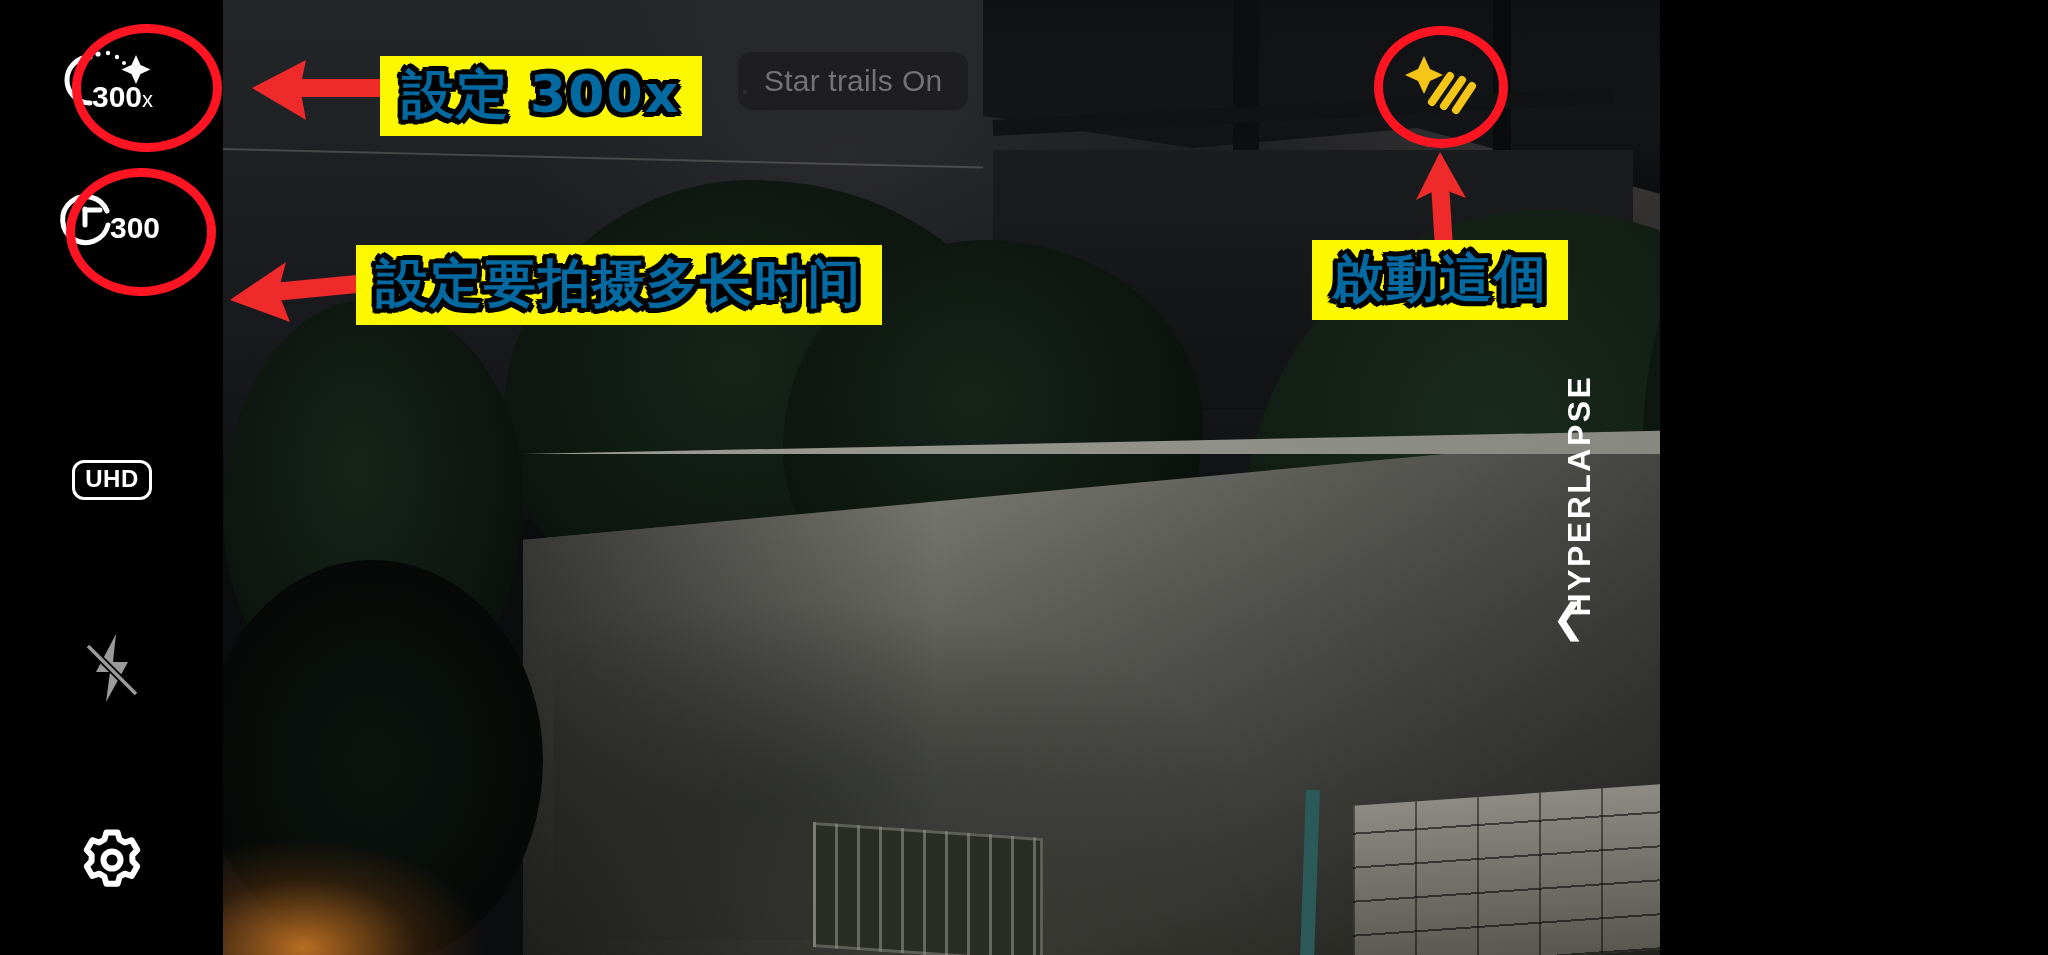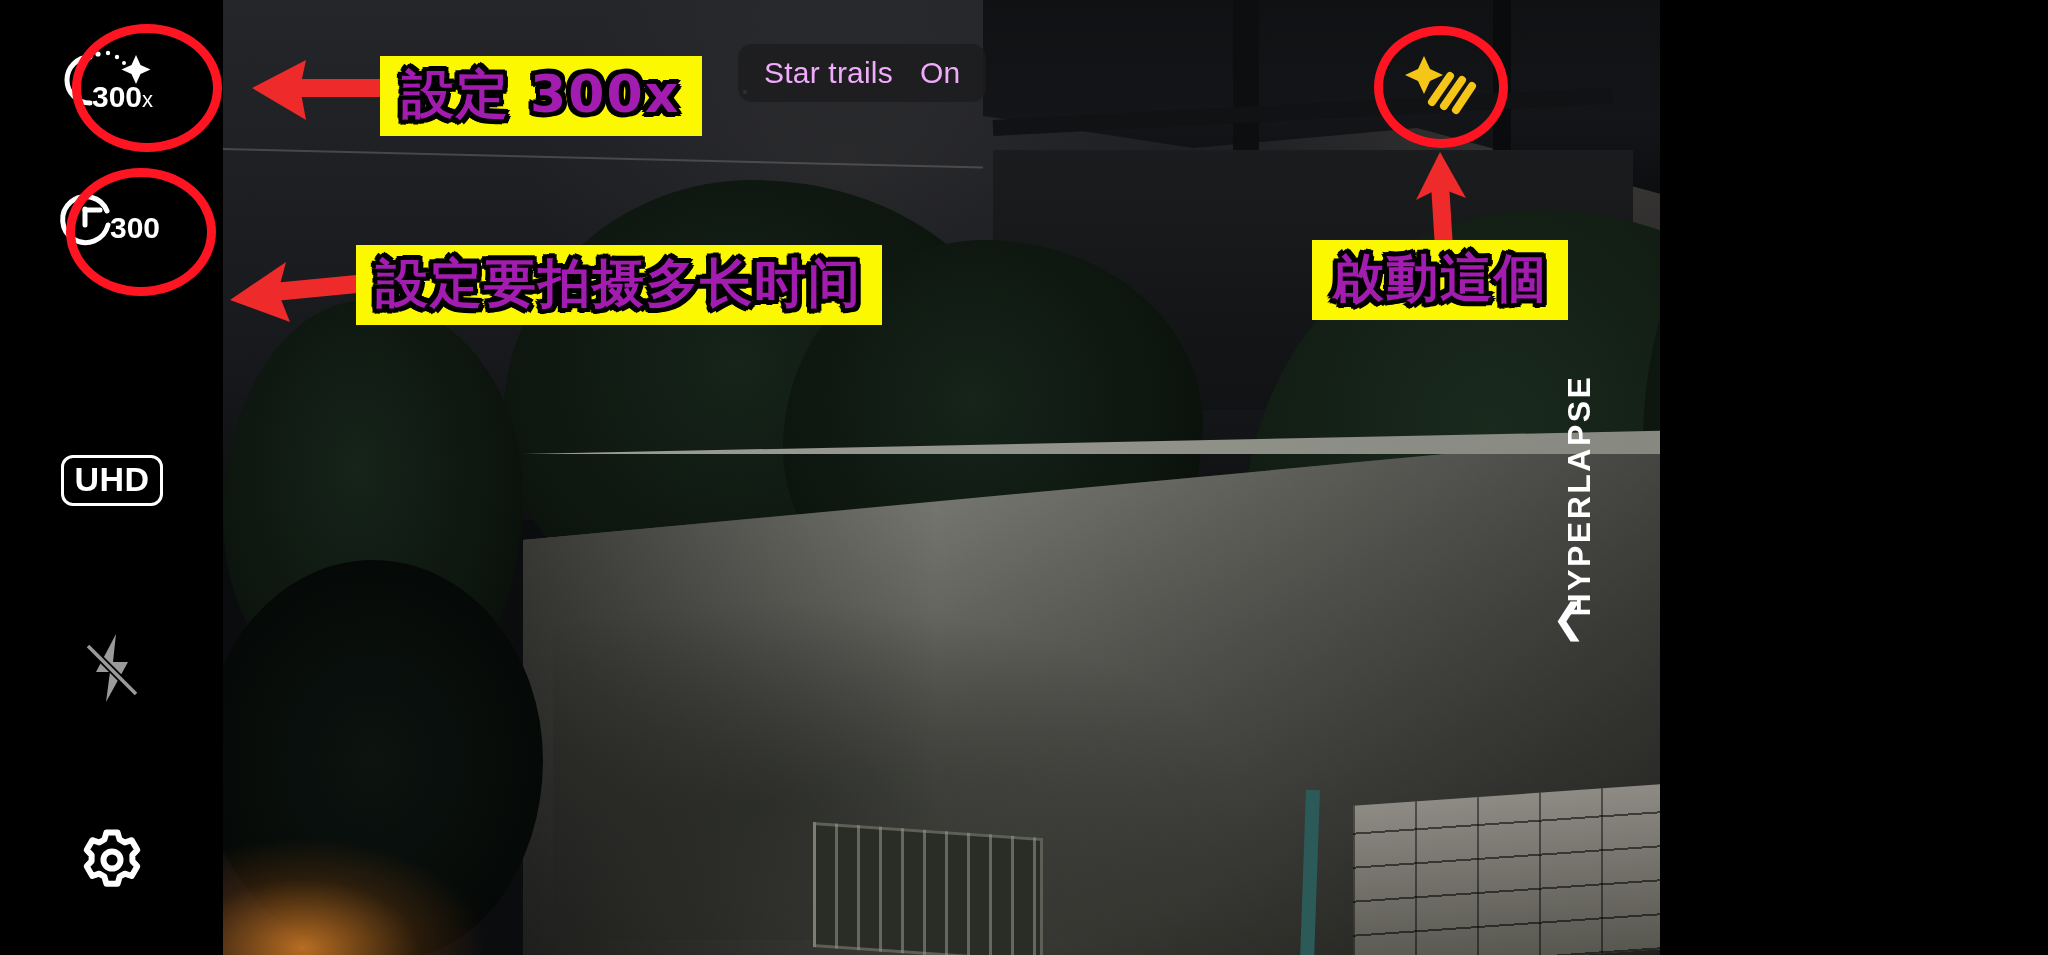--- a/index.html
+++ b/index.html
@@ -148,31 +148,31 @@
   }
   #tool-zoom   { top: 22px; }
   #tool-timer  { top: 165px; }
   #tool-uhd    { top: 420px; }
   #tool-flash  { top: 608px; }
   #tool-gear   { top: 800px; }
 
   .uhd-box {
     border: 3px solid #fff; border-radius: 12px;
     padding: 2px 10px 4px;
-    color:#fff; font-size: 34px; font-weight: 600; letter-spacing: .5px;
+    color:#fff; font-size: 24px; font-weight: 600; letter-spacing: .5px;
   }
 
   
   #starpill {
-    position: absolute; left: 738px; top: 44px;
+    position: absolute; left: 738px; top: 52px;
     background: rgba(28,28,30,.82);
     border-radius: 14px;
     padding: 12px 26px;
-    color: #f0abfc; font-size: 30px; letter-spacing: .2px;
-    display: flex; gap: 27px; align-items: baseline;
+    color: #737373; font-size: 30px; letter-spacing: .2px;
+    display: flex; gap: 9px; align-items: baseline;
   }
   #starpill b { font-weight: 400; }
 
   
   #switch-cam { position: absolute; left: 1768px; top: 168px; width: 86px; height: 86px; }
   #shutter {
     position: absolute; left: 1706px; top: 412px;
     width: 176px; height: 176px; border-radius: 50%;
     background: radial-gradient(circle at 42% 36%, #ffffff 0%, #fdfdfd 60%, #f1f1f1 100%);
     display:flex; align-items:center; justify-content:center;
@@ -247,21 +247,21 @@
     paint-order: stroke fill;
     letter-spacing: 2px;
   }
   .ann-label span {
     -webkit-text-stroke: 0;
     position: relative;
   }
   
   .ann-txt {
     position: relative;
-    color:#a21caf;
+    color:#0369a1;
     text-shadow:
       -4px -4px 0 #000, 0 -4px 0 #000, 4px -4px 0 #000,
       -4px  0   0 #000,               4px  0   0 #000,
       -4px  4px 0 #000, 0  4px 0 #000, 4px  4px 0 #000,
       -5px -2px 0 #000, 5px  2px 0 #000, -2px 5px 0 #000, 2px -5px 0 #000;
     margin-top: 39px;
   }
   #label-zoom  { left: 380px;  top: 56px;  padding: 12px 22px 16px; font-size: 52px; }
   #label-timer { left: 356px;  top: 245px; padding: 12px 20px 16px; font-size: 52px; }
   #label-star  { left: 1312px; top: 240px; padding: 12px 20px 16px; font-size: 52px; }

